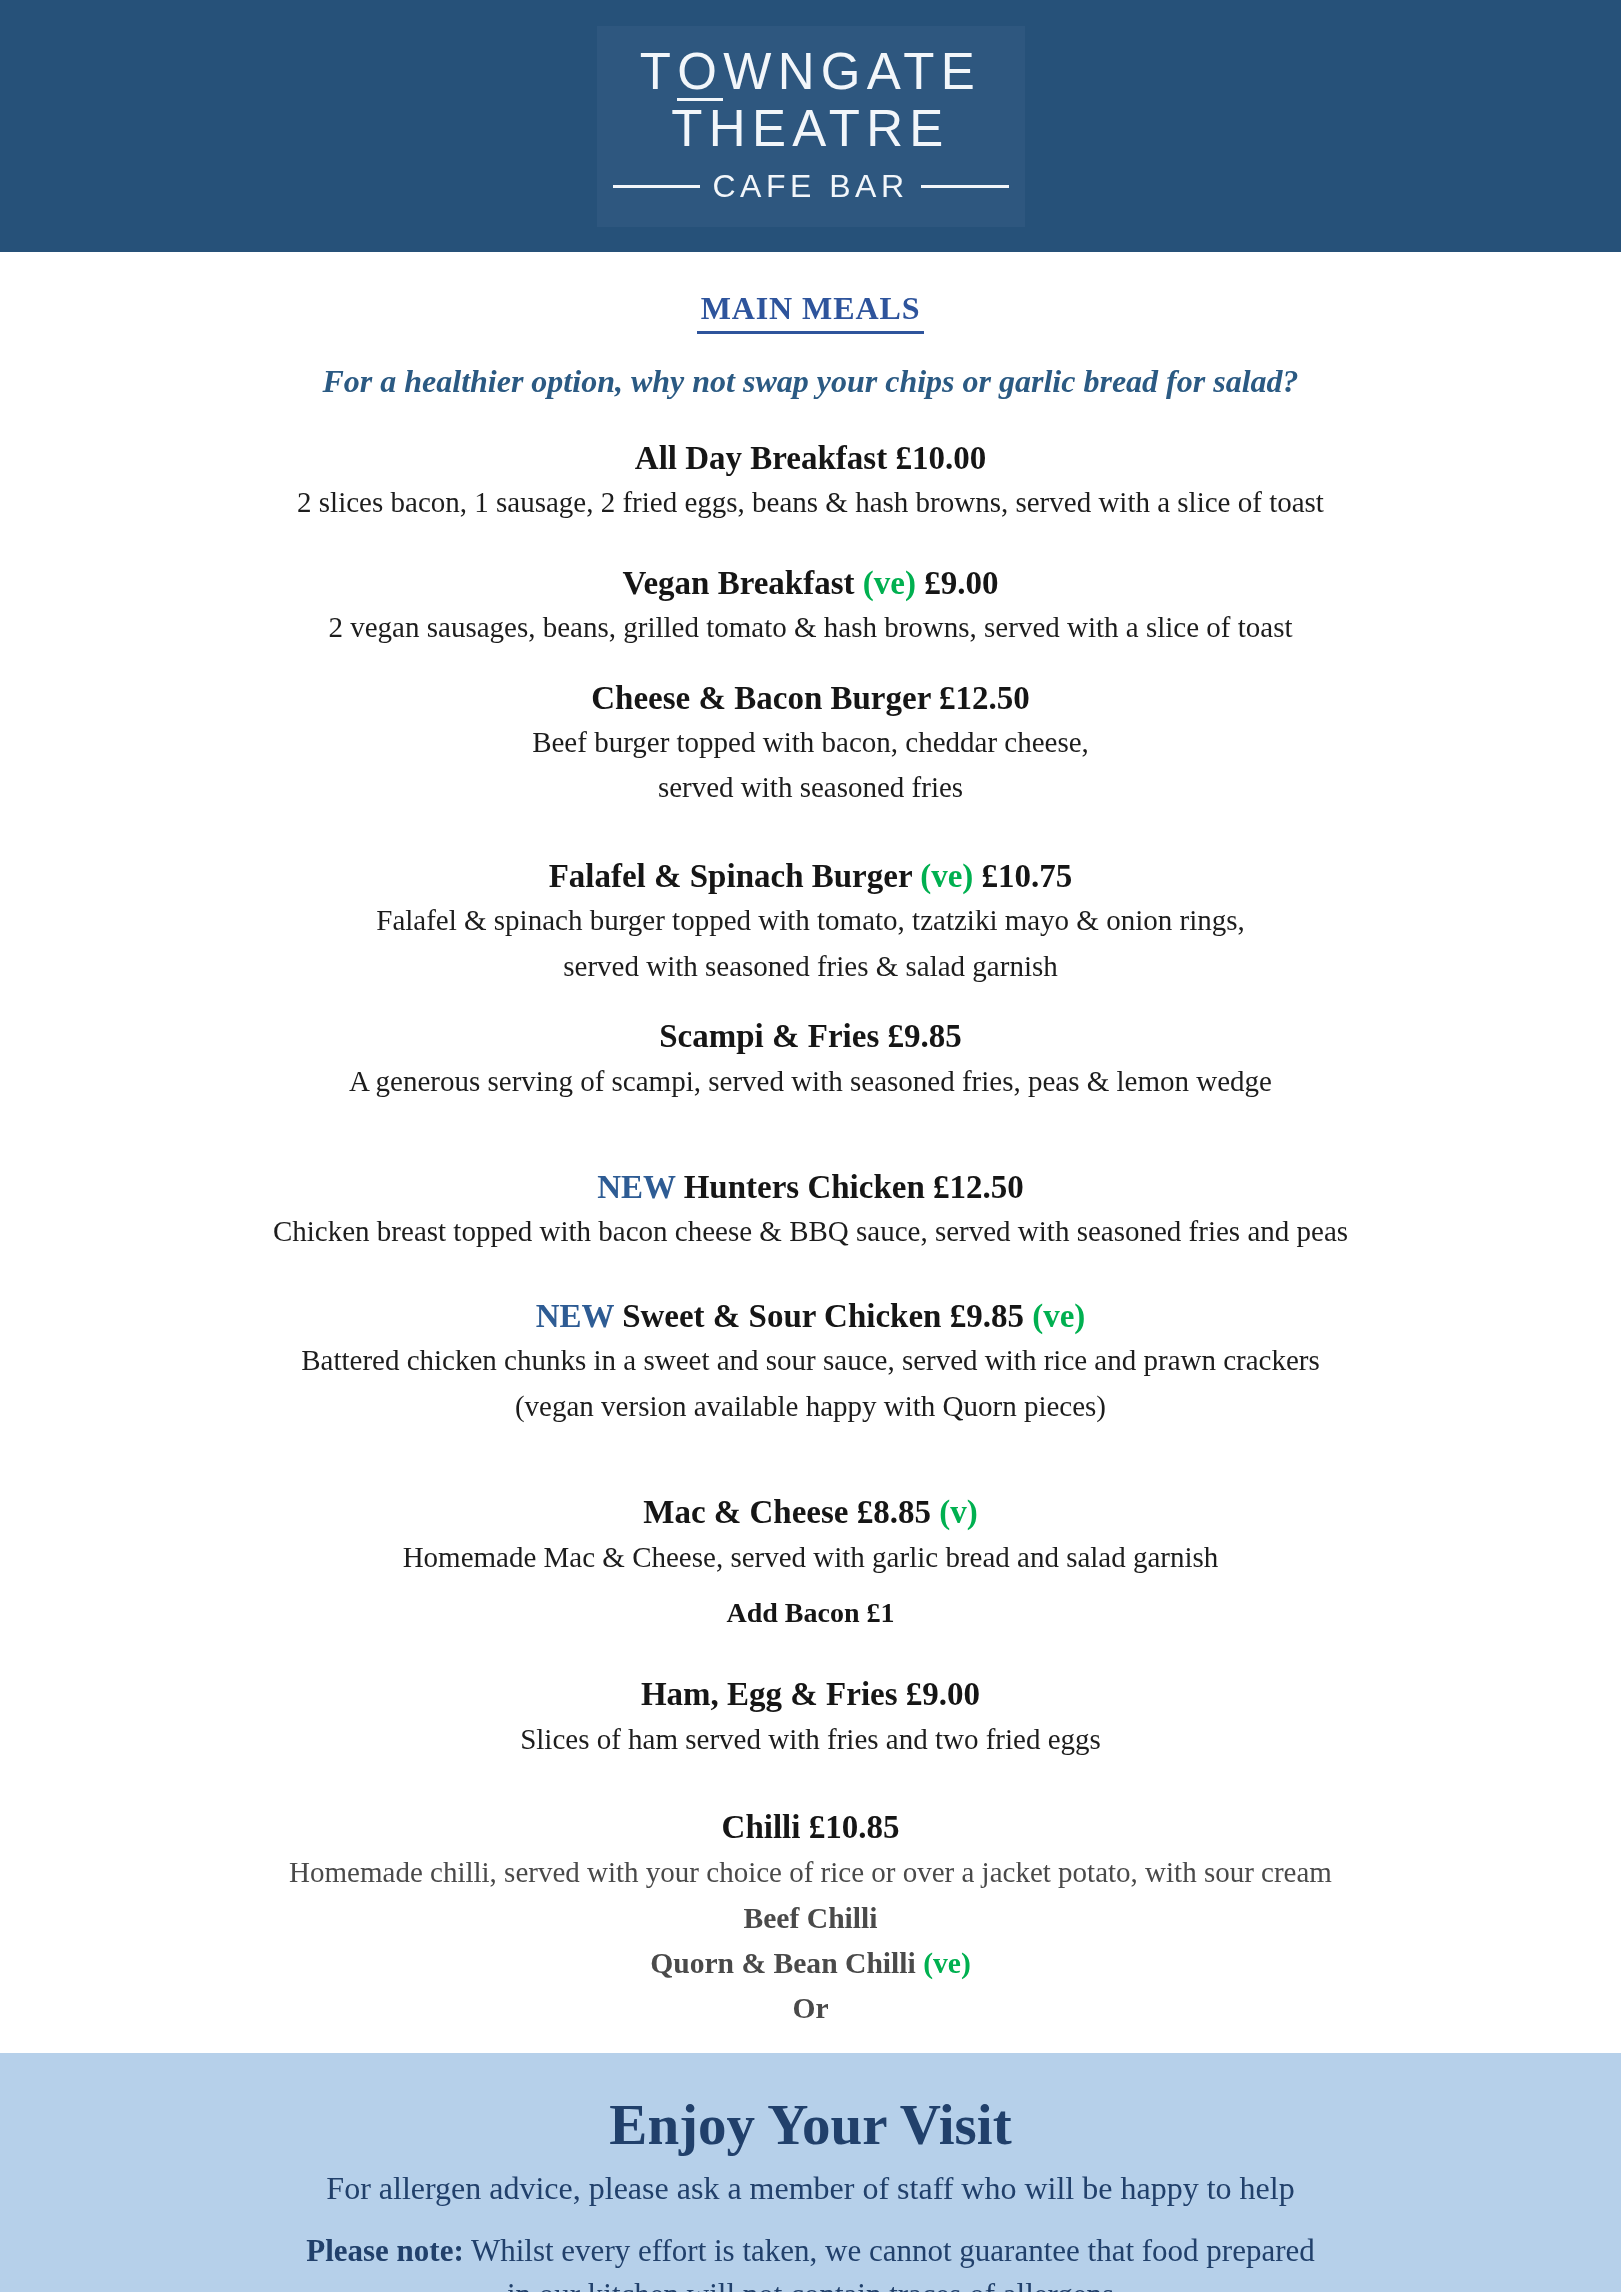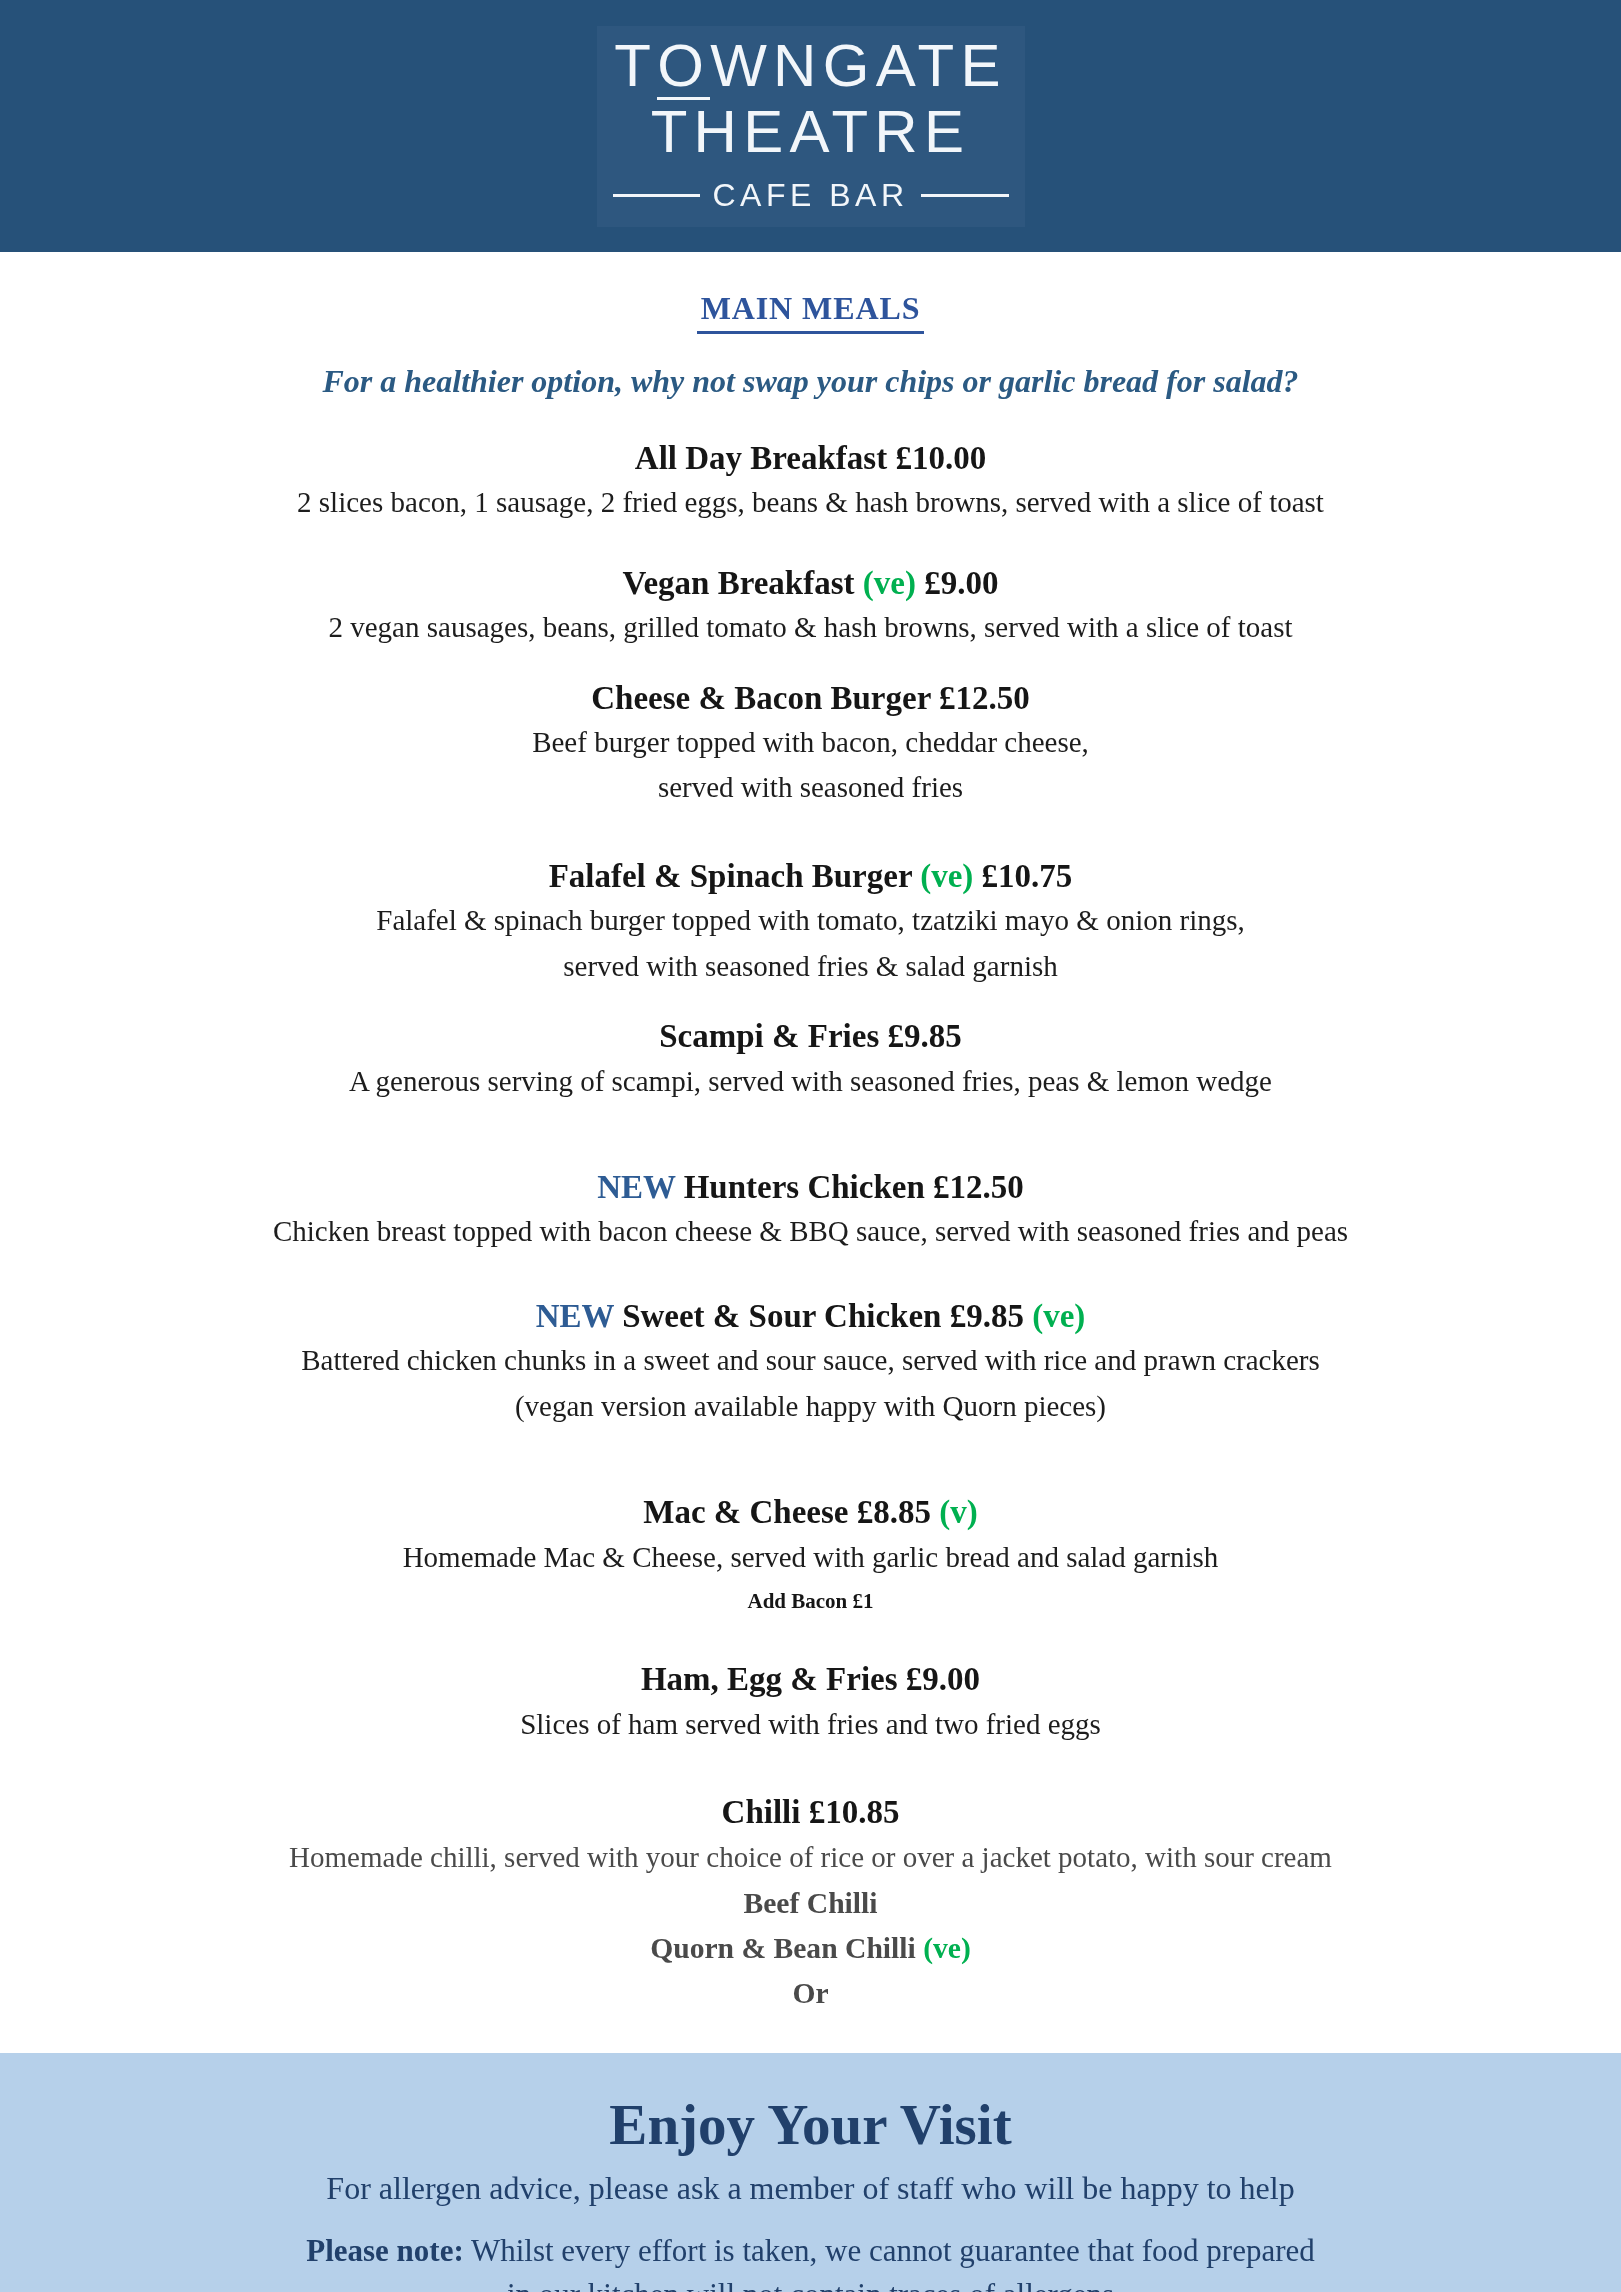--- a/index.html
+++ b/index.html
@@ -24,21 +24,21 @@
   }
 
   
   .band{height:252px;background:var(--band);display:flex;align-items:center;justify-content:center;flex:none;}
   .logo-panel{
     width:428px;height:201px;background:var(--panel);
     display:flex;flex-direction:column;align-items:center;justify-content:center;
     font-family:"Liberation Sans", sans-serif;color:var(--logo-ink);
     padding:9px 16px 12.5px;
   }
-  .logo-l1,.logo-l2{font-size:60px;letter-spacing:6.3px;font-weight:400;line-height:1.08;white-space:nowrap;}
+  .logo-l1,.logo-l2{font-size:51px;letter-spacing:6.3px;font-weight:400;line-height:1.08;white-space:nowrap;}
   .logo-l1 .o-u{display:inline-block;border-bottom:3.6px solid var(--logo-ink);padding-bottom:0.9px;line-height:1;}
   .logo-l3{display:flex;align-items:center;width:100%;margin-top:12px;}
   .logo-l3 .rule{flex:1;height:2.7px;background:var(--logo-ink);}
   .logo-l3 .cafebar{font-size:32px;letter-spacing:4.5px;padding:0 12.5px;white-space:nowrap;}
 
   
   main{height:1801px;flex:none;overflow:hidden;text-align:center;padding-top:38px;}
   .page-title{
     display:inline-block;font-size:32px;font-weight:700;color:var(--title-blue);
     letter-spacing:0.9px;border-bottom:3.6px solid var(--title-blue);padding:0 3.6px 4.5px;line-height:1.15;
@@ -52,21 +52,21 @@
   .item.i6{margin-top:66px;}
   .item.i7{margin-top:44px;}
   .item.i8{margin-top:66px;}
   .item.i9{margin-top:46px;}
   .item.i10{margin-top:48px;}
   .item h3{font-size:33px;font-weight:700;line-height:1.2;color:var(--ink);}
   .item h3 .new{color:var(--new-blue);}
   .item h3 .ve{color:var(--green);font-weight:700;}
   .item .d{font-size:29px;line-height:1.44;margin-top:3.6px;color:#1d1d1d;}
   .item .d.muted{color:var(--gray);}
-  .item .addon{font-size:21px;font-weight:700;margin-top:11px;color:var(--ink);}
+  .item .addon{font-size:28px;font-weight:700;margin-top:19px;color:var(--ink);}
   .item .opt{font-size:29.6px;font-weight:700;margin-top:5.4px;color:var(--gray);line-height:1.35;}
   .item .opt .ve{color:var(--green);}
 
   
   footer{
     flex:1;background:var(--footer-bg);color:var(--footer-ink);
     text-align:center;padding-top:38px;overflow:hidden;
   }
   .footer-title{font-size:57px;font-weight:700;line-height:1.2;}
   .footer-allergen{font-size:32px;margin-top:9px;line-height:1.3;}

